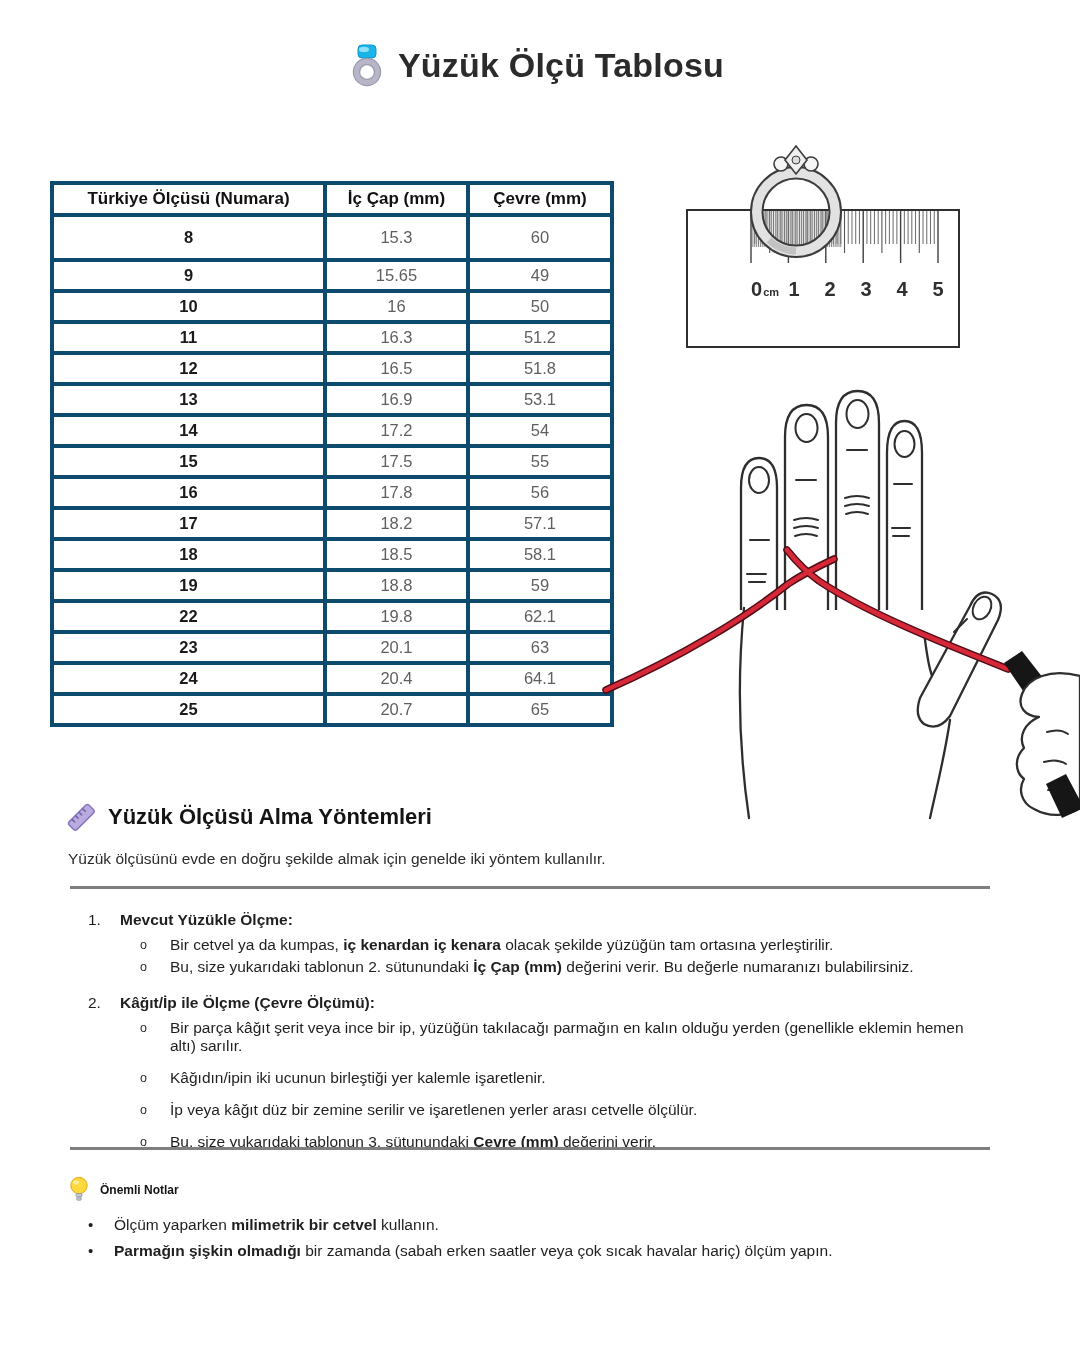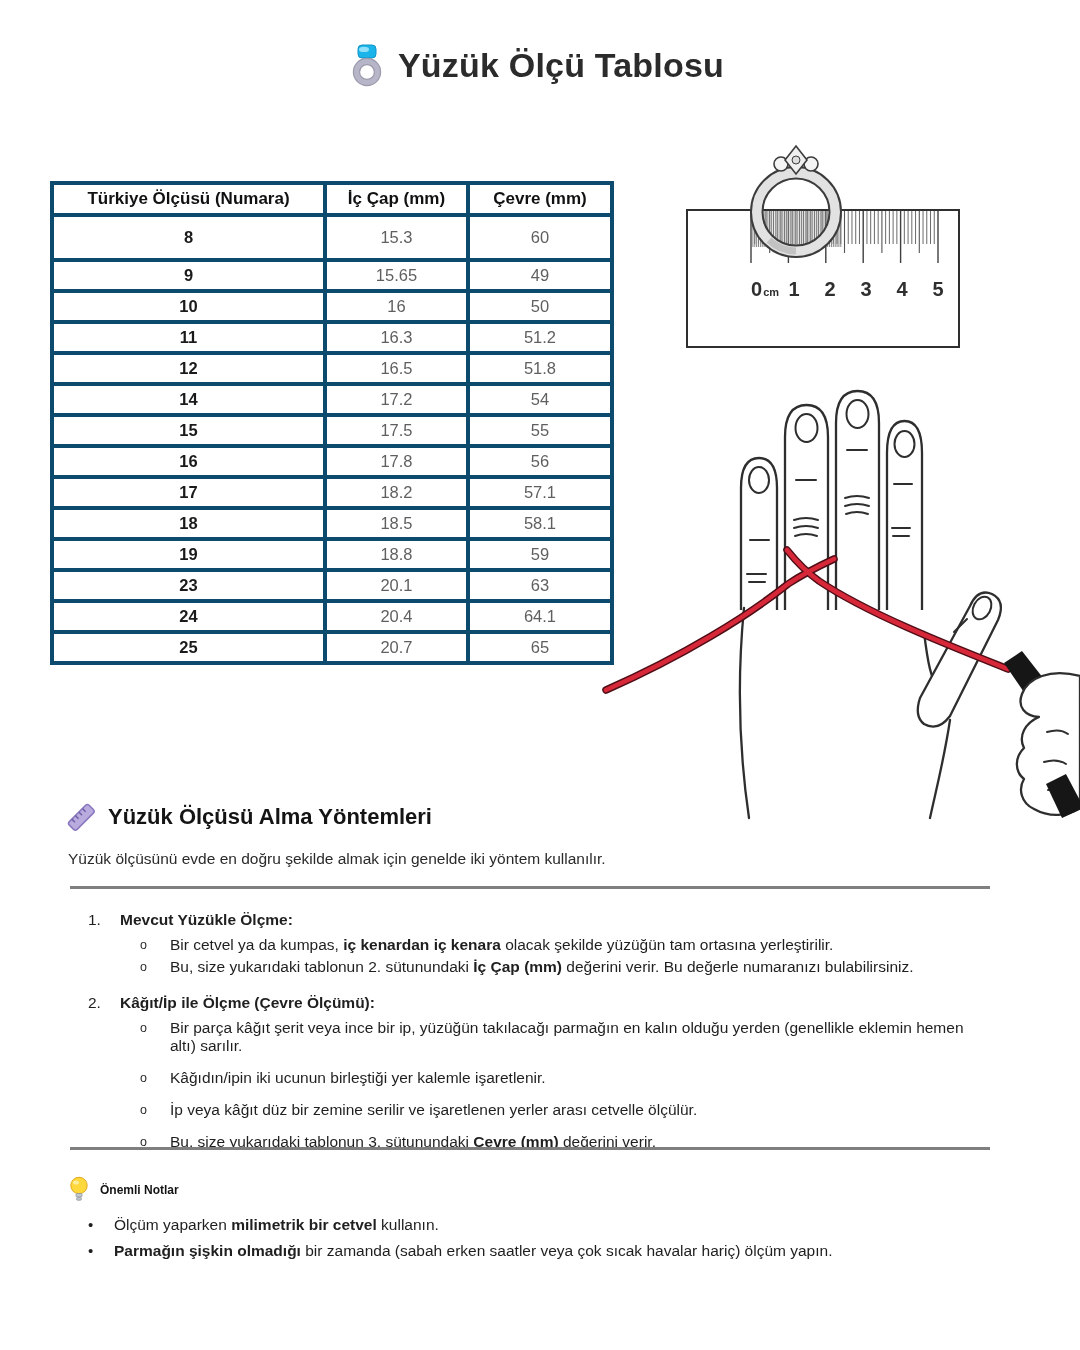--- a/index.html
+++ b/index.html
@@ -101,20 +101,25 @@
           <td class="c0">11</td>
           <td class="c1">16.3</td>
           <td class="c2">51.2</td>
         </tr>
         <tr>
           <td class="c0">12</td>
           <td class="c1">16.5</td>
           <td class="c2">51.8</td>
         </tr>
         <tr>
+          <td class="c0">13</td>
+          <td class="c1">16.9</td>
+          <td class="c2">53.1</td>
+        </tr>
+        <tr>
           <td class="c0">14</td>
           <td class="c1">17.2</td>
           <td class="c2">54</td>
         </tr>
         <tr>
           <td class="c0">15</td>
           <td class="c1">17.5</td>
           <td class="c2">55</td>
         </tr>
         <tr>
@@ -129,20 +134,25 @@
         </tr>
         <tr>
           <td class="c0">18</td>
           <td class="c1">18.5</td>
           <td class="c2">58.1</td>
         </tr>
         <tr>
           <td class="c0">19</td>
           <td class="c1">18.8</td>
           <td class="c2">59</td>
+        </tr>
+        <tr>
+          <td class="c0">22</td>
+          <td class="c1">19.8</td>
+          <td class="c2">62.1</td>
         </tr>
         <tr>
           <td class="c0">23</td>
           <td class="c1">20.1</td>
           <td class="c2">63</td>
         </tr>
         <tr>
           <td class="c0">24</td>
           <td class="c1">20.4</td>
           <td class="c2">64.1</td>

